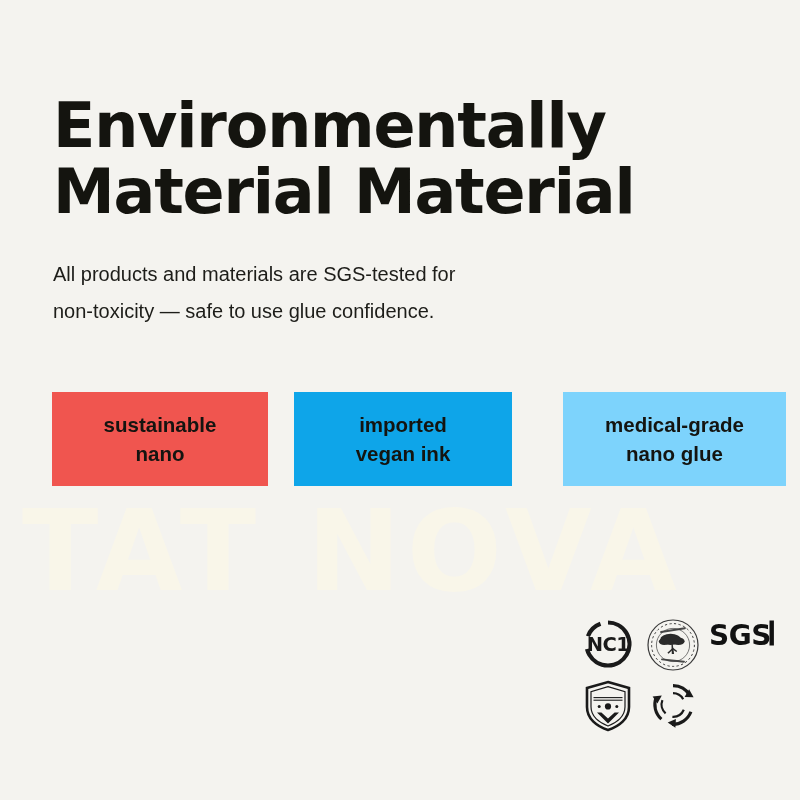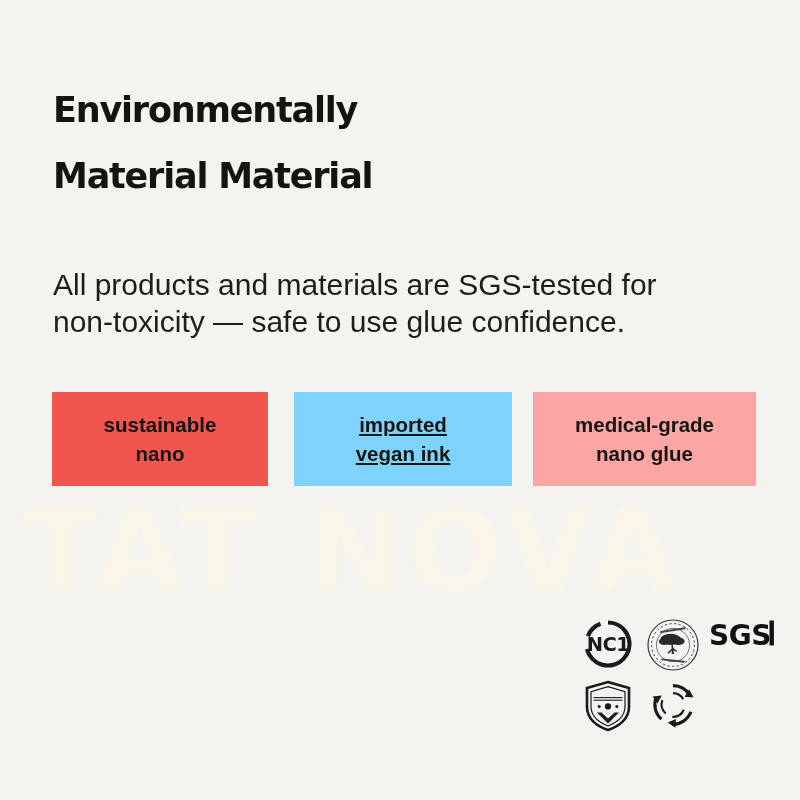--- a/index.html
+++ b/index.html
@@ -37,43 +37,43 @@
     color: #f9f6e9;
     white-space: nowrap;
     user-select: none;
     -webkit-user-select: none;
   }
 
   
   #headline {
     position: absolute;
     left: 53px;
-    top: 48px;
+    top: 64px;
     width: 640px;
     font-family: "DejaVu Sans", sans-serif;
     font-weight: 700;
-    font-size: 35px;
+    font-size: 62px;
     line-height: 66px;
     letter-spacing: -1.2px;
     color: #14140f;
     margin-top: 29px;
   }
   #headline .hl-line {
     display: block;
   }
 
   
   #subcopy {
     position: absolute;
     left: 53px;
     top: 236px;
     width: 620px;
     font-family: "Liberation Sans", sans-serif;
     font-weight: 400;
-    font-size: 30px;
+    font-size: 20px;
     line-height: 37px;
     color: #1d1d19;
   }
   #subcopy .sc-line {
     display: block;
   }
 
   
   #chips {
     position: absolute;
@@ -142,26 +142,26 @@
     <span class="sc-line">non-toxicity — safe to use glue confidence.</span>
   </p>
 
   <div id="chips">
 
     <div class="chip" id="chip-0" style="background: rgb(240, 85, 79); color: rgb(20, 20, 16);">
       <span class="chip-l1">sustainable</span>
       <span class="chip-l2">nano</span>
     </div>
 
-    <div class="chip" id="chip-1" style="background: #7dd3fc; color: rgb(20, 20, 16); text-decoration: underline;">
+    <div class="chip" id="chip-1" style="background: #0ea5e9; color: rgb(20, 20, 16);">
       <span class="chip-l1">imported</span>
       <span class="chip-l2">vegan ink</span>
     </div>
 
-    <div class="chip" id="chip-2" style="background: #fca5a5; color: rgb(20, 20, 16);">
+    <div class="chip" id="chip-2" style="background: #7dd3fc; color: rgb(20, 20, 16); margin-left: 30px;">
       <span class="chip-l1">medical-grade</span>
       <span class="chip-l2">nano glue</span>
     </div>
 
   </div>
 
   <div id="certs">
 
     <div class="cert">
       <svg width="52" height="52" viewBox="0 0 52 52" aria-hidden="true">

